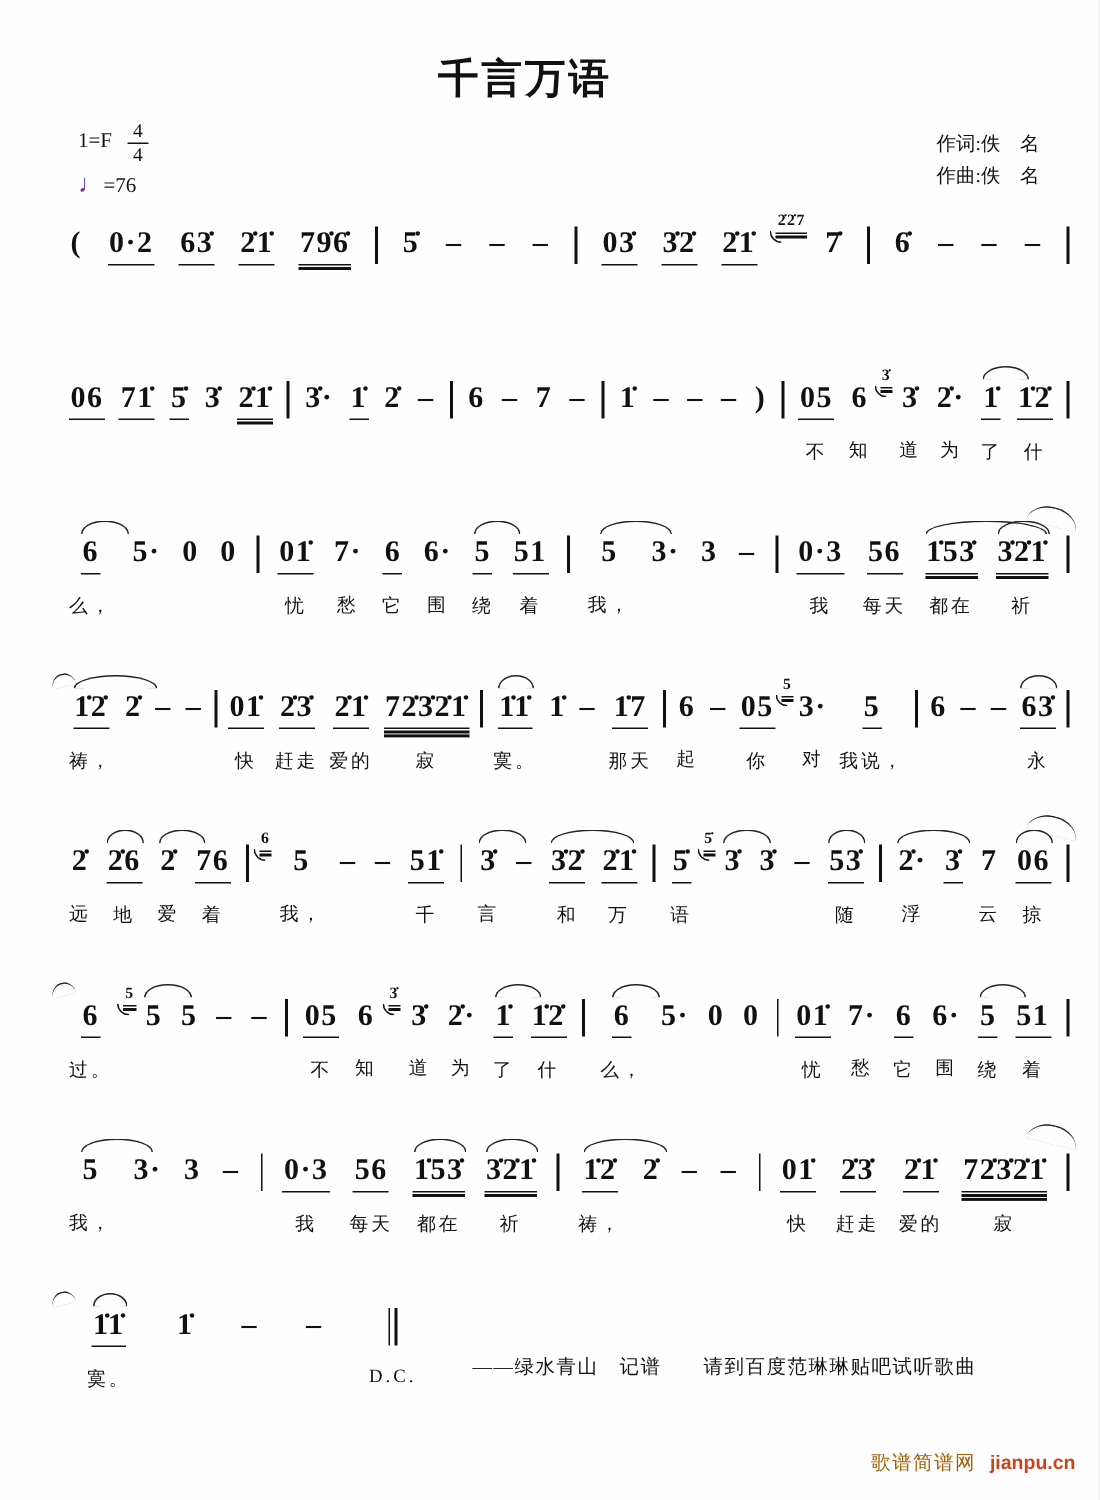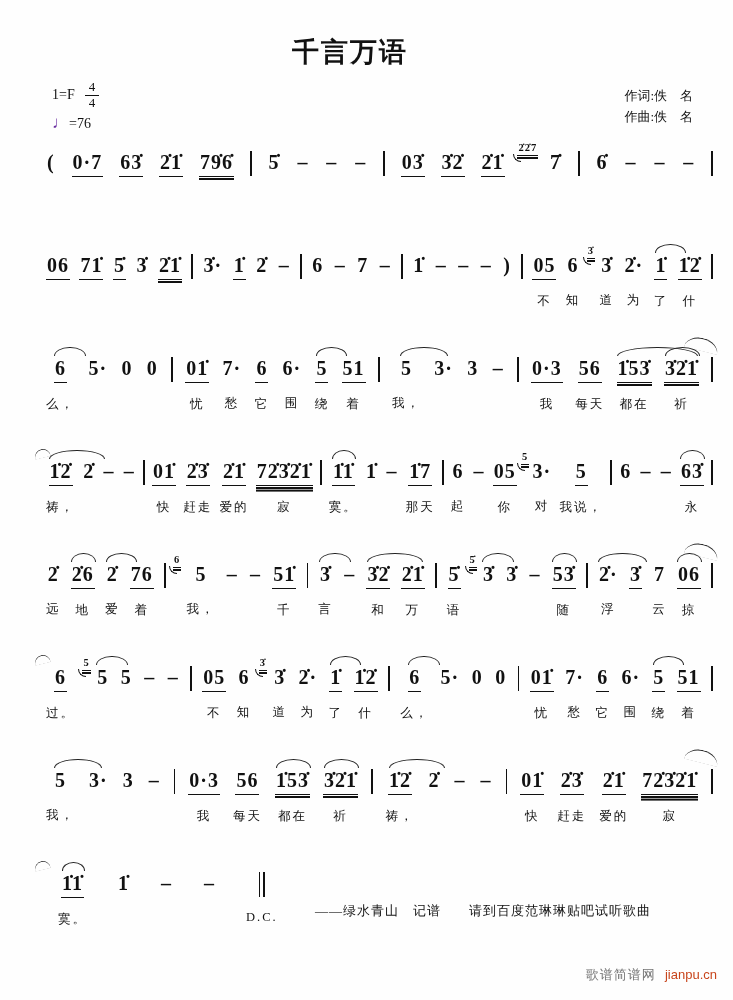--- a/index.html
+++ b/index.html
@@ -47,21 +47,21 @@
   .sysline.lead::before{content:'';position:absolute;left:-12px;top:6px;width:16px;height:8px;
         border-top:1.4px solid #222;border-radius:50% 50% 0 0/100% 100% 0 0;transform:rotate(-14deg);}
   .sysline.tail::after{content:'';position:absolute;right:-6px;top:-2px;width:34px;height:12px;
         border-top:1.4px solid #222;border-radius:50% 50% 0 0/100% 100% 0 0;transform:rotate(14deg);}
 
   
   .footer{position:absolute;top:902px;left:0;width:708px;box-sizing:border-box;
           padding-left:258px;text-align:center;font-size:13px;letter-spacing:1px;}
   .watermark{position:absolute;top:966px;right:16px;font-size:13px;}
   .wm-site{letter-spacing:1px;}
-  .wm-url{font-weight:normal;margin-left:6px;font-family:"Liberation Sans","DejaVu Sans",sans-serif;}
+  .wm-url{font-weight:bold;margin-left:6px;font-family:"Liberation Sans","DejaVu Sans",sans-serif;}
 </style>
 </head>
 <body>
 
 <div class="page">
 
   <div class="title">千言万语</div>
 
   <div class="credits">
     <div>作词:佚　名</div>
@@ -80,21 +80,21 @@
       <span class="tempo-note" style="color: rgb(106, 47, 160);">♩</span><span>=76</span>
     </div>
   </div>
 
   <div class="score" id="score">
       <div class="sysline">
         <div class="cell">
           <span class="note">(</span>
         </div>
         <div class="cell">
-          <span class="note u1">0·7</span>
+          <span class="note u1">0·2</span>
         </div>
         <div class="cell">
           <span class="note u1">63̇</span>
         </div>
         <div class="cell">
           <span class="note u1">2̇1̇</span>
         </div>
         <div class="cell">
           <span class="note u2">79̇6̇</span>
         </div>
@@ -774,17 +774,17 @@
             <span class="bar"></span>
           </div>
           <span class="ly">D.C.</span>
         </div>
       </div>
     </div>
 
   <div class="footer">——绿水青山　记谱　　请到百度范琳琳贴吧试听歌曲</div>
 
   <div class="watermark">
-    <span class="wm-site" style="color: #737373;">歌谱简谱网</span>
+    <span class="wm-site" style="color: #a16207;">歌谱简谱网</span>
     <span class="wm-url" style="color: rgb(200, 69, 28);">jianpu.cn</span>
   </div>
 
 </div>
 
 </body></html>

